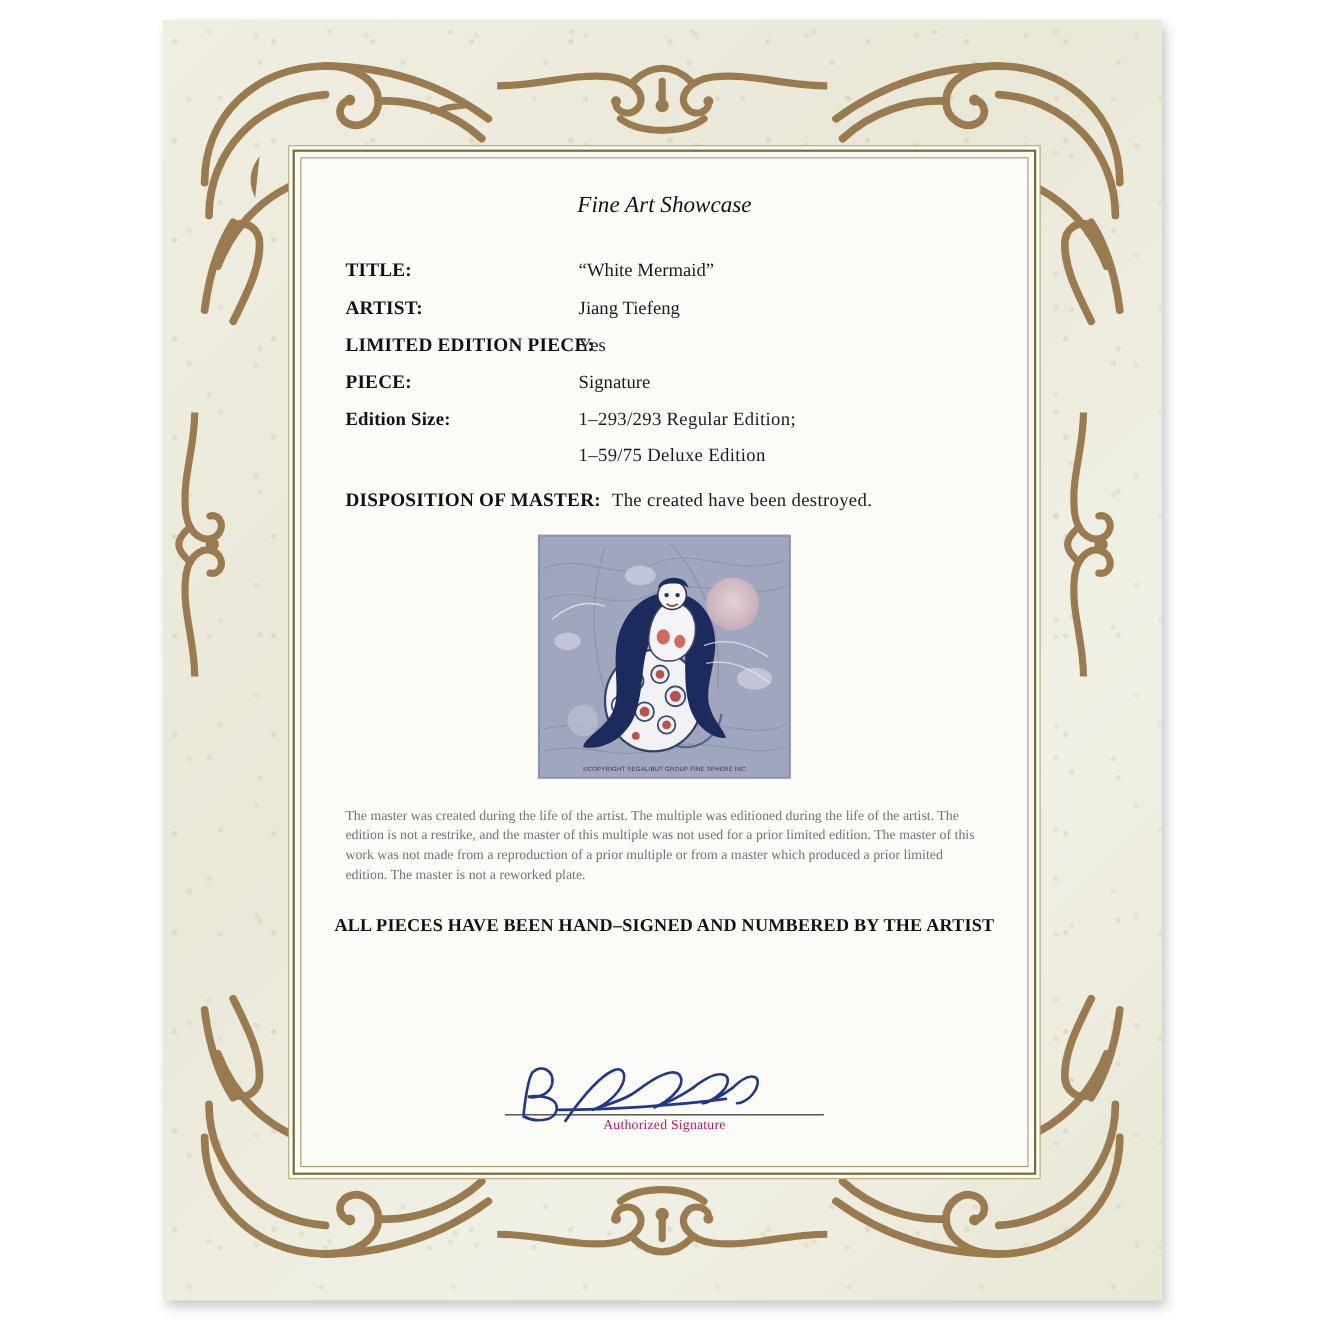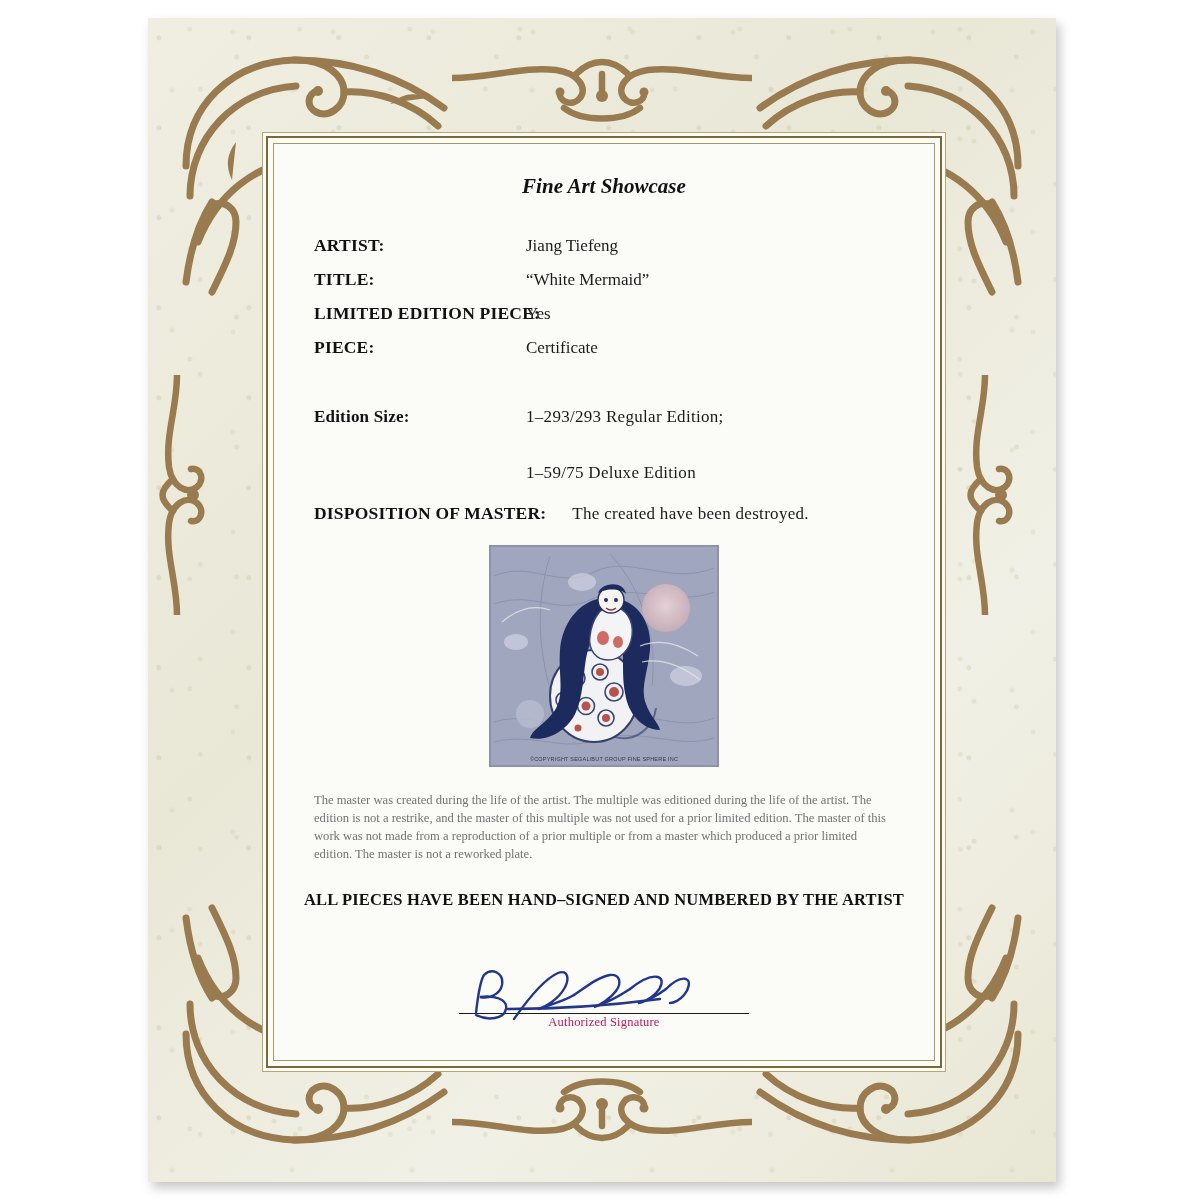--- a/index.html
+++ b/index.html
@@ -100,21 +100,21 @@
     font-size: 37px;
     letter-spacing: 0.5px;
     color: #1d1d1d;
     margin-top: 46px;
     font-family: "Liberation Serif", serif;
   }
 
   .doc-subtitle {
     text-align: center;
     font-size: 21px;
-    font-weight: bold;
+    font-weight: normal;
     font-style: italic;
     color: #111;
     margin-top: 36px;
   }
 
   .fields {
     margin: 36px 0 0 0;
     padding: 0 46px 0 46px;
   }
   .frow {
@@ -132,29 +132,29 @@
   .fvalue {
     font-size: 17px;
     color: #1b1b1b;
     white-space: nowrap;
   }
   
   .frow .flabel { width: 262px; flex: 0 0 262px; }
   .frow.wide .flabel { width: 212px; flex: 0 0 212px; }
   .frow.ed .flabel { width: 212px; flex: 0 0 212px; font-size: 17px; }
   .frow.disp { margin-top: 20px; }
-  .frow.disp .flabel { width: auto; flex: 0 0 auto; margin-right: 26px; }
+  .frow.disp .flabel { width: auto; flex: 0 0 auto; margin-right: 10px; }
   .frow.disp .fvalue { letter-spacing: 0.3px; }
   .ed2 {
     font-size: 17px;
     color: #1b1b1b;
     margin: 0 0 6px 212px;
     letter-spacing: 0.2px;
   }
-  .frow.ed .fvalue, .ed2 { letter-spacing: 0.3px; margin-top: 36px; }
+  .frow.ed .fvalue, .ed2 { letter-spacing: 0.3px; }
 
   
   .art-wrap {
     margin: 22px auto 0 auto;
     width: 228px;
     height: 220px;
     position: relative;
     background: #9ea4bd;
     box-shadow: 0 0 0 1px #8e93ad;
   }
@@ -340,37 +340,37 @@
     </svg>
 
     <div class="inner-panel">
       <div class="content">
 
         <div class="doc-subtitle">Fine Art Showcase</div>
 
         <div class="fields">
 
           <div class="frow wide">
+            <div class="flabel">TITLE:</div>
+            <div class="fvalue">“White Mermaid”</div>
+          </div>
+
+          <div class="frow wide">
             <div class="flabel">ARTIST:</div>
             <div class="fvalue">Jiang Tiefeng</div>
-          </div>
-
-          <div class="frow wide">
-            <div class="flabel">TITLE:</div>
-            <div class="fvalue">“White Mermaid”</div>
           </div>
 
           <div class="frow wide">
             <div class="flabel">LIMITED EDITION PIECE:</div>
             <div class="fvalue">Yes</div>
           </div>
 
           <div class="frow wide">
             <div class="flabel">PIECE:</div>
-            <div class="fvalue">Certificate</div>
+            <div class="fvalue">Signature</div>
           </div>
 
           <div class="frow ed">
             <div class="flabel">Edition Size:</div>
             <div class="fvalue">1–293/293 Regular Edition;</div>
           </div>
           <div class="ed2">1–59/75 Deluxe Edition</div>
 
           <div class="frow disp">
             <div class="flabel">DISPOSITION OF MASTER:</div>

